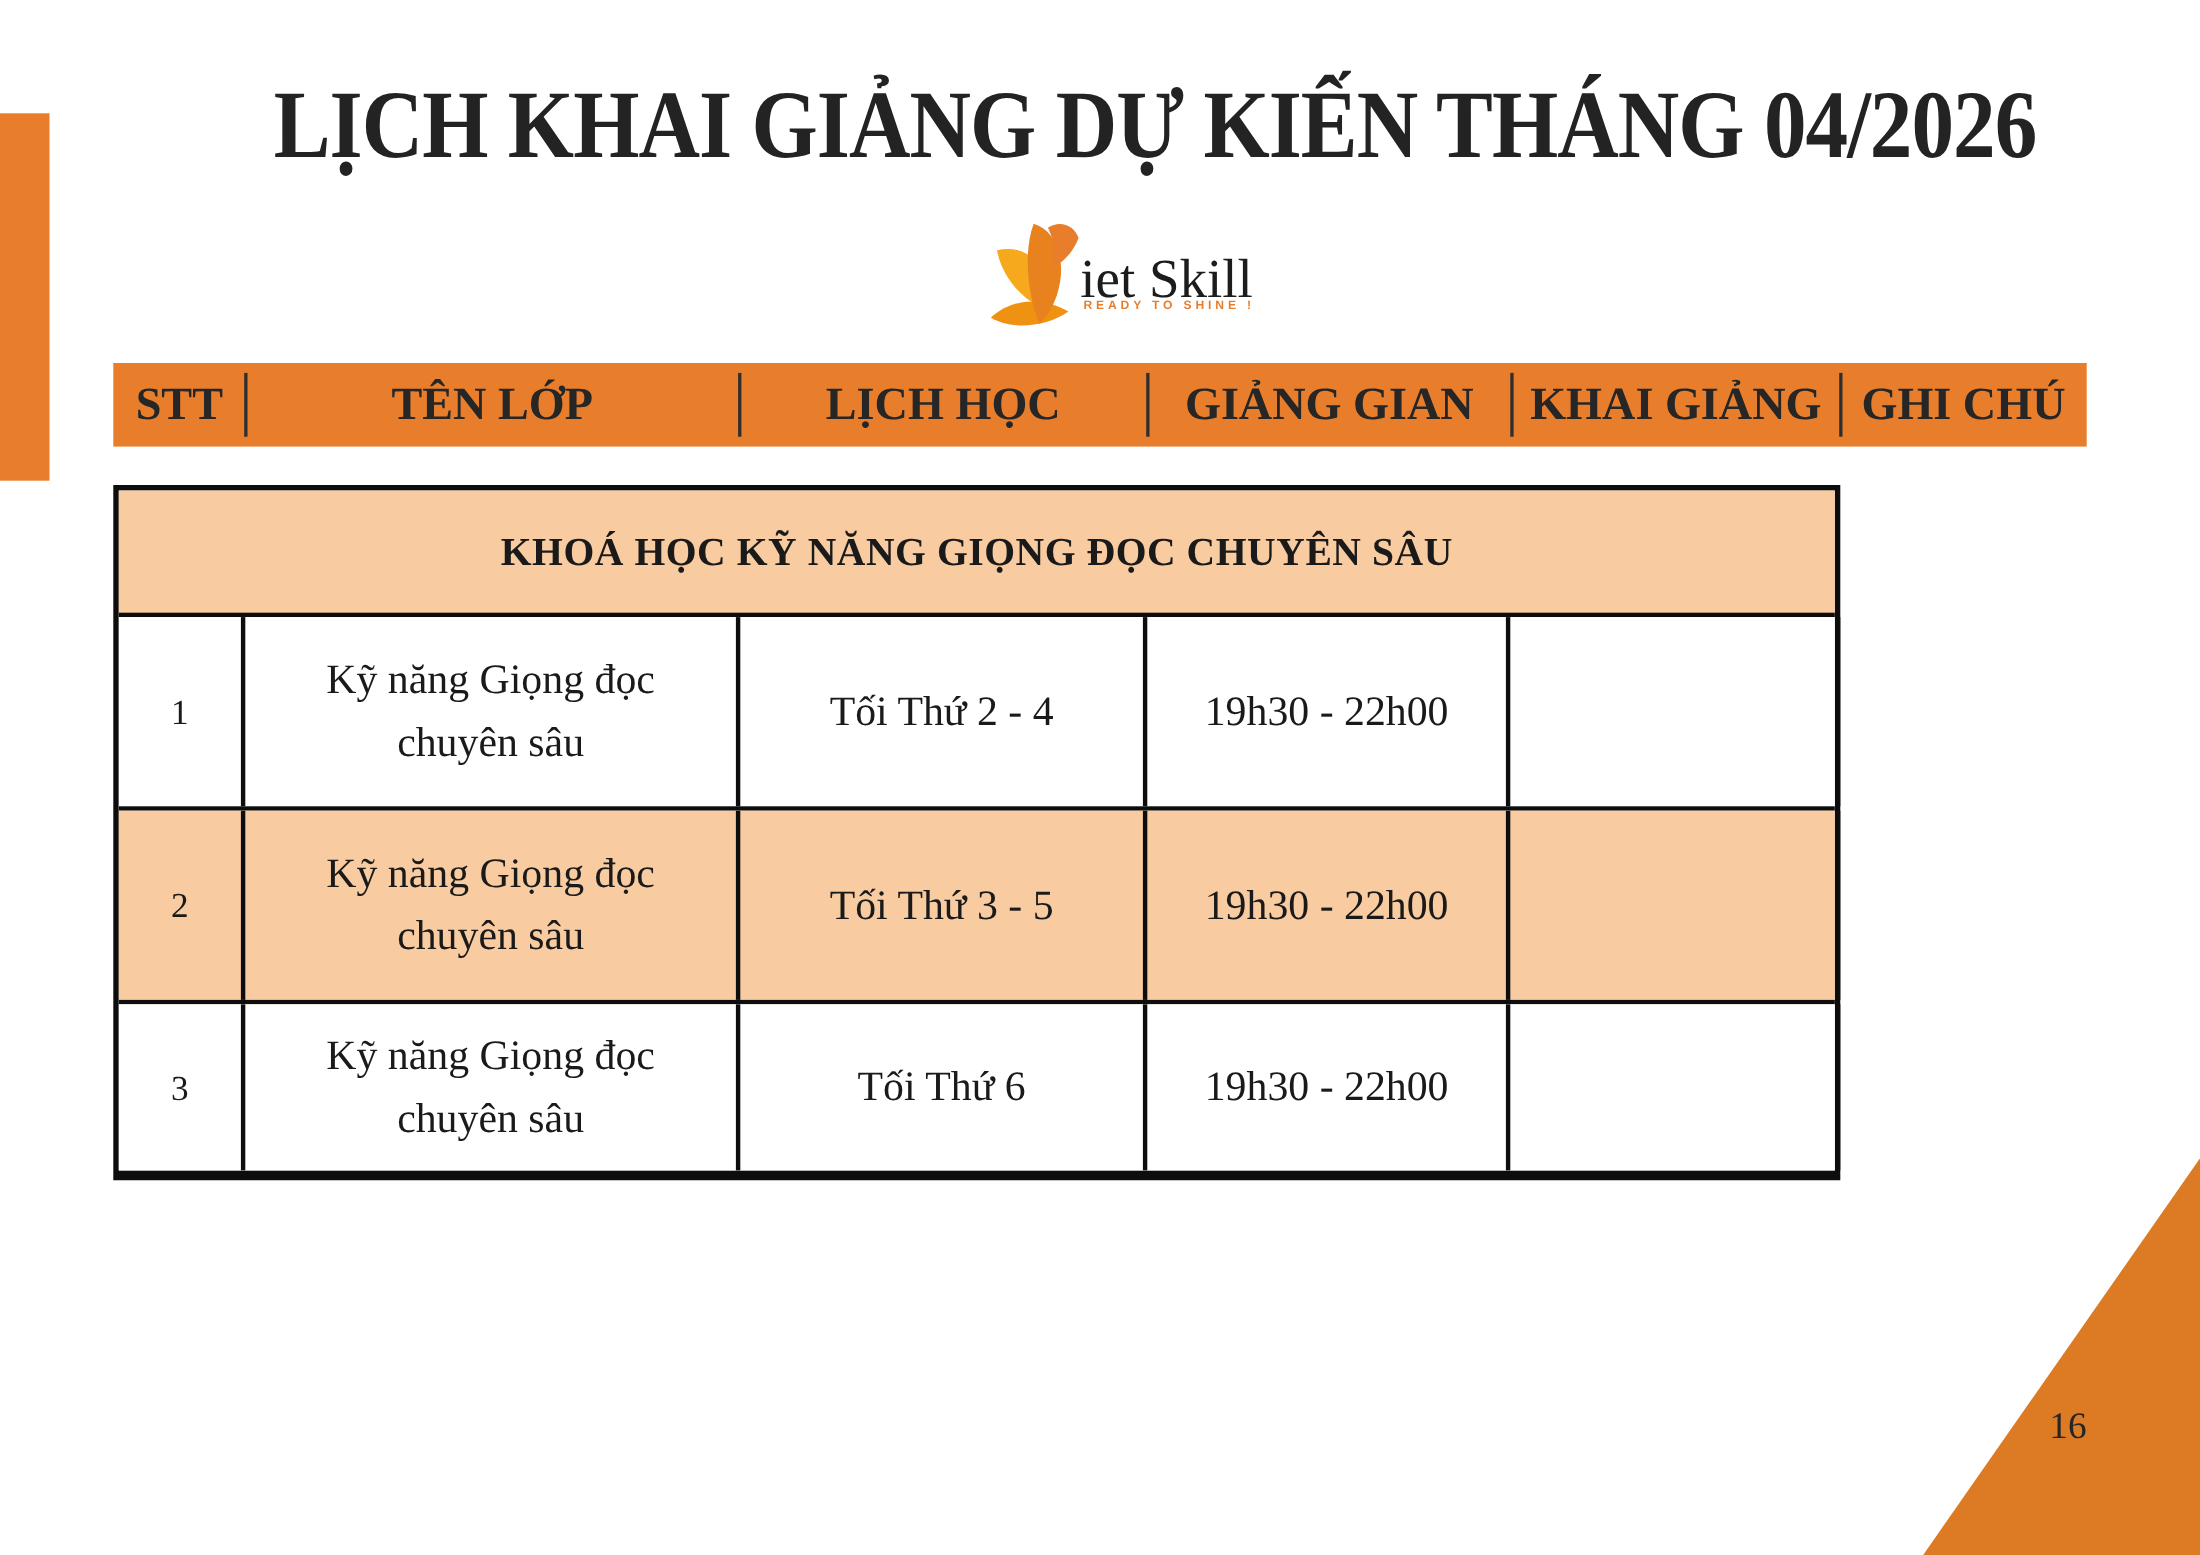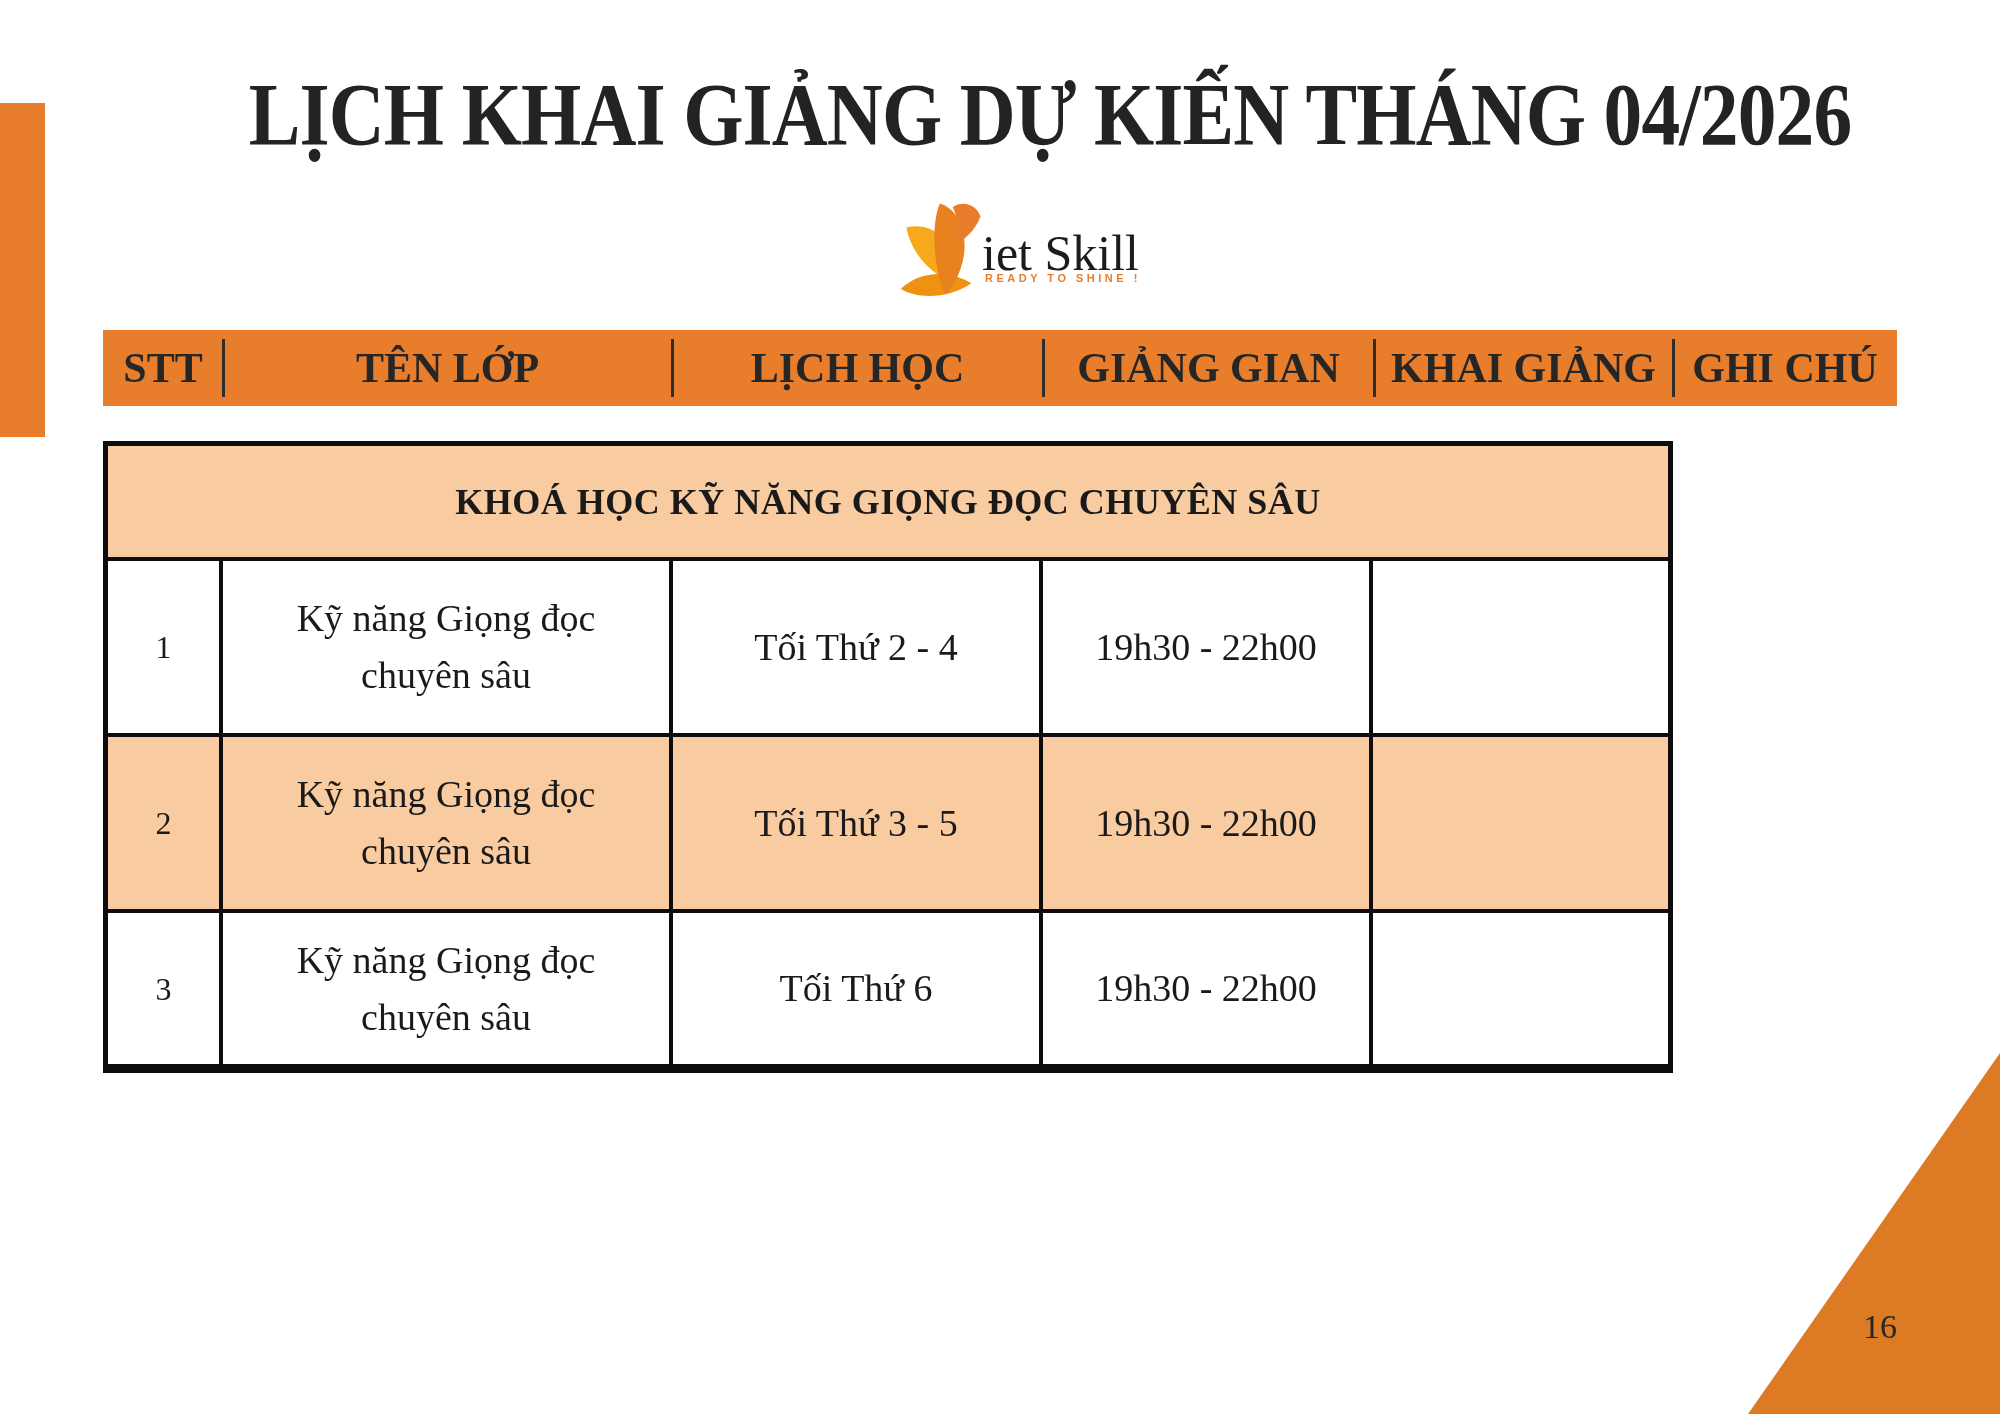--- a/index.html
+++ b/index.html
@@ -107,21 +107,21 @@
   .cell-stt { font-size: 32px; padding: 0; }
 
   
   .triangle {
     position: absolute; right: 0; bottom: 0;
     width: 252px; height: 361px;
     background: #DD7B24;
     clip-path: polygon(100% 0, 100% 100%, 0 100%);
   }
   .page-number {
-    position: absolute; left: 1845px; top: 1308px; width: 70px;
+    position: absolute; left: 1845px; top: 1278px; width: 70px;
     text-align: center;
     font-size: 34px; color: #262626;
   }
 </style>
 </head>
 <body>
 
 <div class="canvas">
 
   <div class="left-bar"></div>

